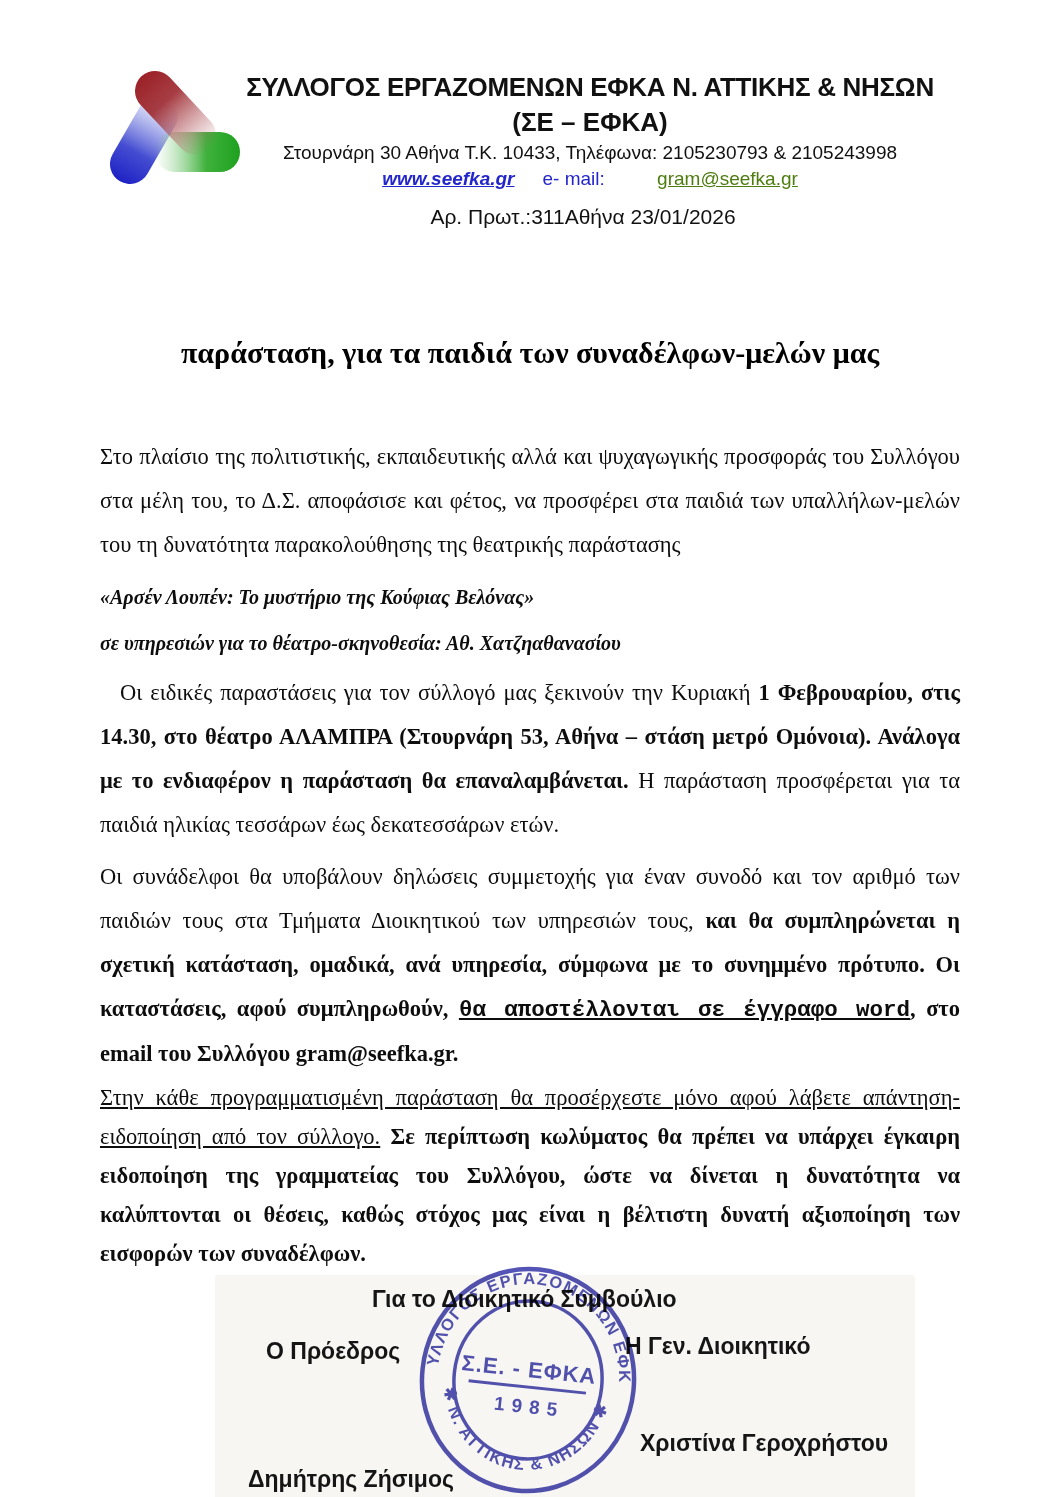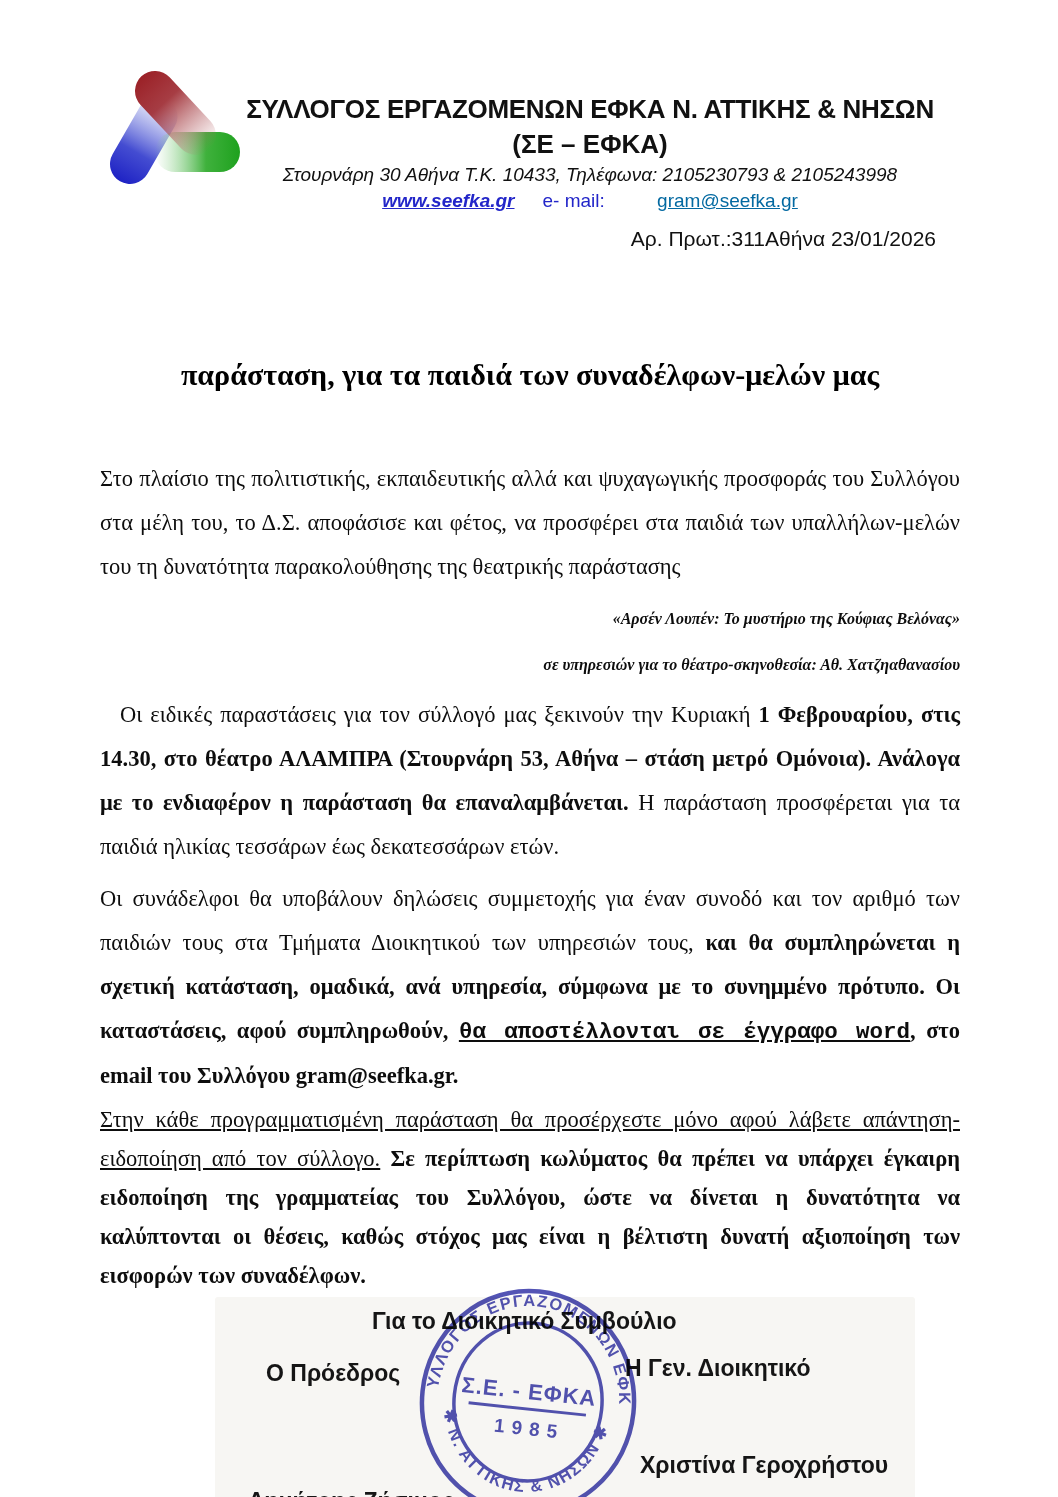--- a/index.html
+++ b/index.html
@@ -4,32 +4,32 @@
 <style>
   * { margin:0; padding:0; box-sizing:border-box; }
   html,body { background:#ffffff; }
   body {
     width:1058px; height:1497px; overflow:hidden;
     font-family:"Liberation Serif", serif; color:#111;
   }
   .page { width:1058px; height:1497px; padding:0 98px 0 100px; position:relative; }
 
   
-  header { position:relative; padding-top:92px; }
+  header { position:relative; padding-top:70px; }
   .logo { position:absolute; left:3px; top:64px; width:142px; height:126px; }
   .org-block { margin-left:120px; text-align:center; font-family:"Liberation Sans", sans-serif; }
   .org-name   { font-size:26px; font-weight:bold; letter-spacing:-0.3px; line-height:34px; }
   .org-abbrev { font-size:26px; font-weight:bold; line-height:36px; }
-  .org-address{ font-size:19px; line-height:26px;font-style:italic; }
+  .org-address{ font-size:19px; line-height:26px; }
   .org-links  { font-size:19px; line-height:25px; }
   .site  { color:#2326c9; font-weight:bold; font-style:italic; text-decoration:underline; cursor:pointer; }
   .email-label { color:#2326c9; margin-left:28px; }
-  .email { color:#0369a1; text-decoration:underline; cursor:pointer;margin-left:47px; }
+  .email { color:#4d7c0f; text-decoration:underline; cursor:pointer;margin-left:47px; }
   .proto-row {
-    margin-top:14px; display:flex; justify-content:flex-end;
+    margin-top:14px; display:flex; justify-content:center;
     font-family:"Liberation Sans", sans-serif; font-size:21px; line-height:24px;
     padding-left:130px; padding-right:24px;
   }
 
   
   .title {
     margin-top:64px; text-align:center;
     font-size:30px; font-weight:bold; line-height:40px; color:#000;
     font-family:"Liberation Serif", serif;
   }
@@ -40,22 +40,22 @@
   }
   .body-p.indent { text-indent:20px; }
   .body-p.tight { line-height:39px; }
   .m-p1 { margin-top:62px; }
   .m-q1 { margin-top:8px; }
   .m-q2 { margin-top:2px; }
   .m-p2 { margin-top:6px; }
   .m-p3 { margin-top:8px; }
   .m-p4 { margin-top:2px; }
   .quote {
-    text-align:right; font-weight:bold; font-style:italic;
-    font-size:16px; line-height:44px; color:#0d0d0d;
+    text-align:left; font-weight:bold; font-style:italic;
+    font-size:20px; line-height:44px; color:#0d0d0d;
   }
   .seg-regular { font-weight:normal; }
   .seg-bold { font-weight:bold; }
   .seg-underline { text-decoration:underline; }
   .seg-bold-underline { font-weight:bold; text-decoration:underline;font-family:Liberation Mono, monospace; }
 
   
   footer { position:relative; height:227px; margin-top:0; }
   .footer-paper {
     position:absolute; left:115px; top:2px; width:700px; height:100%;

